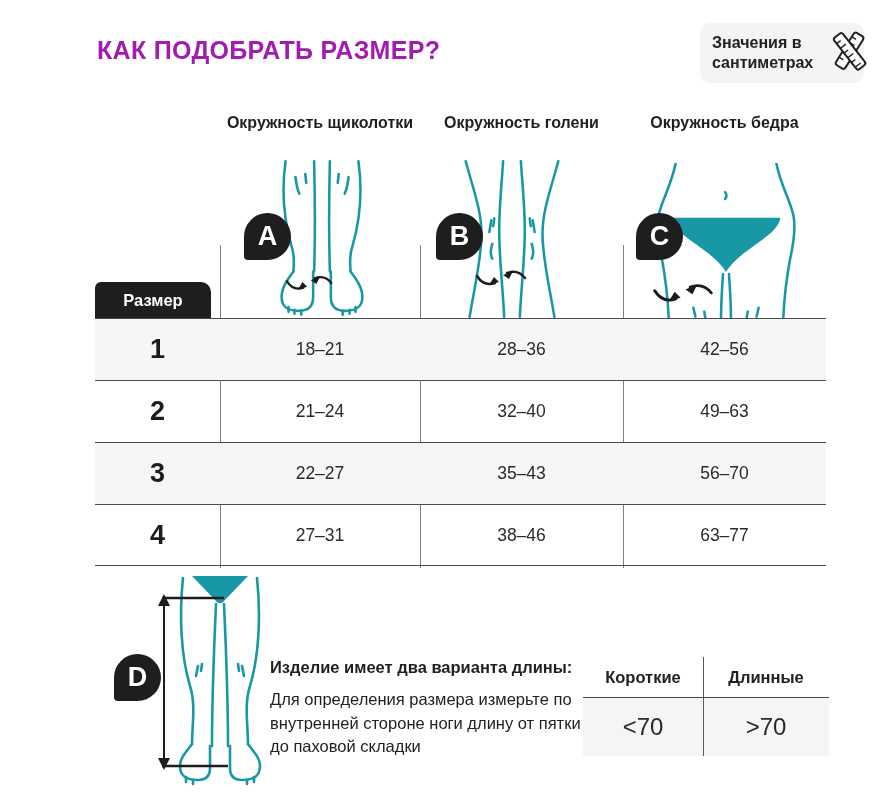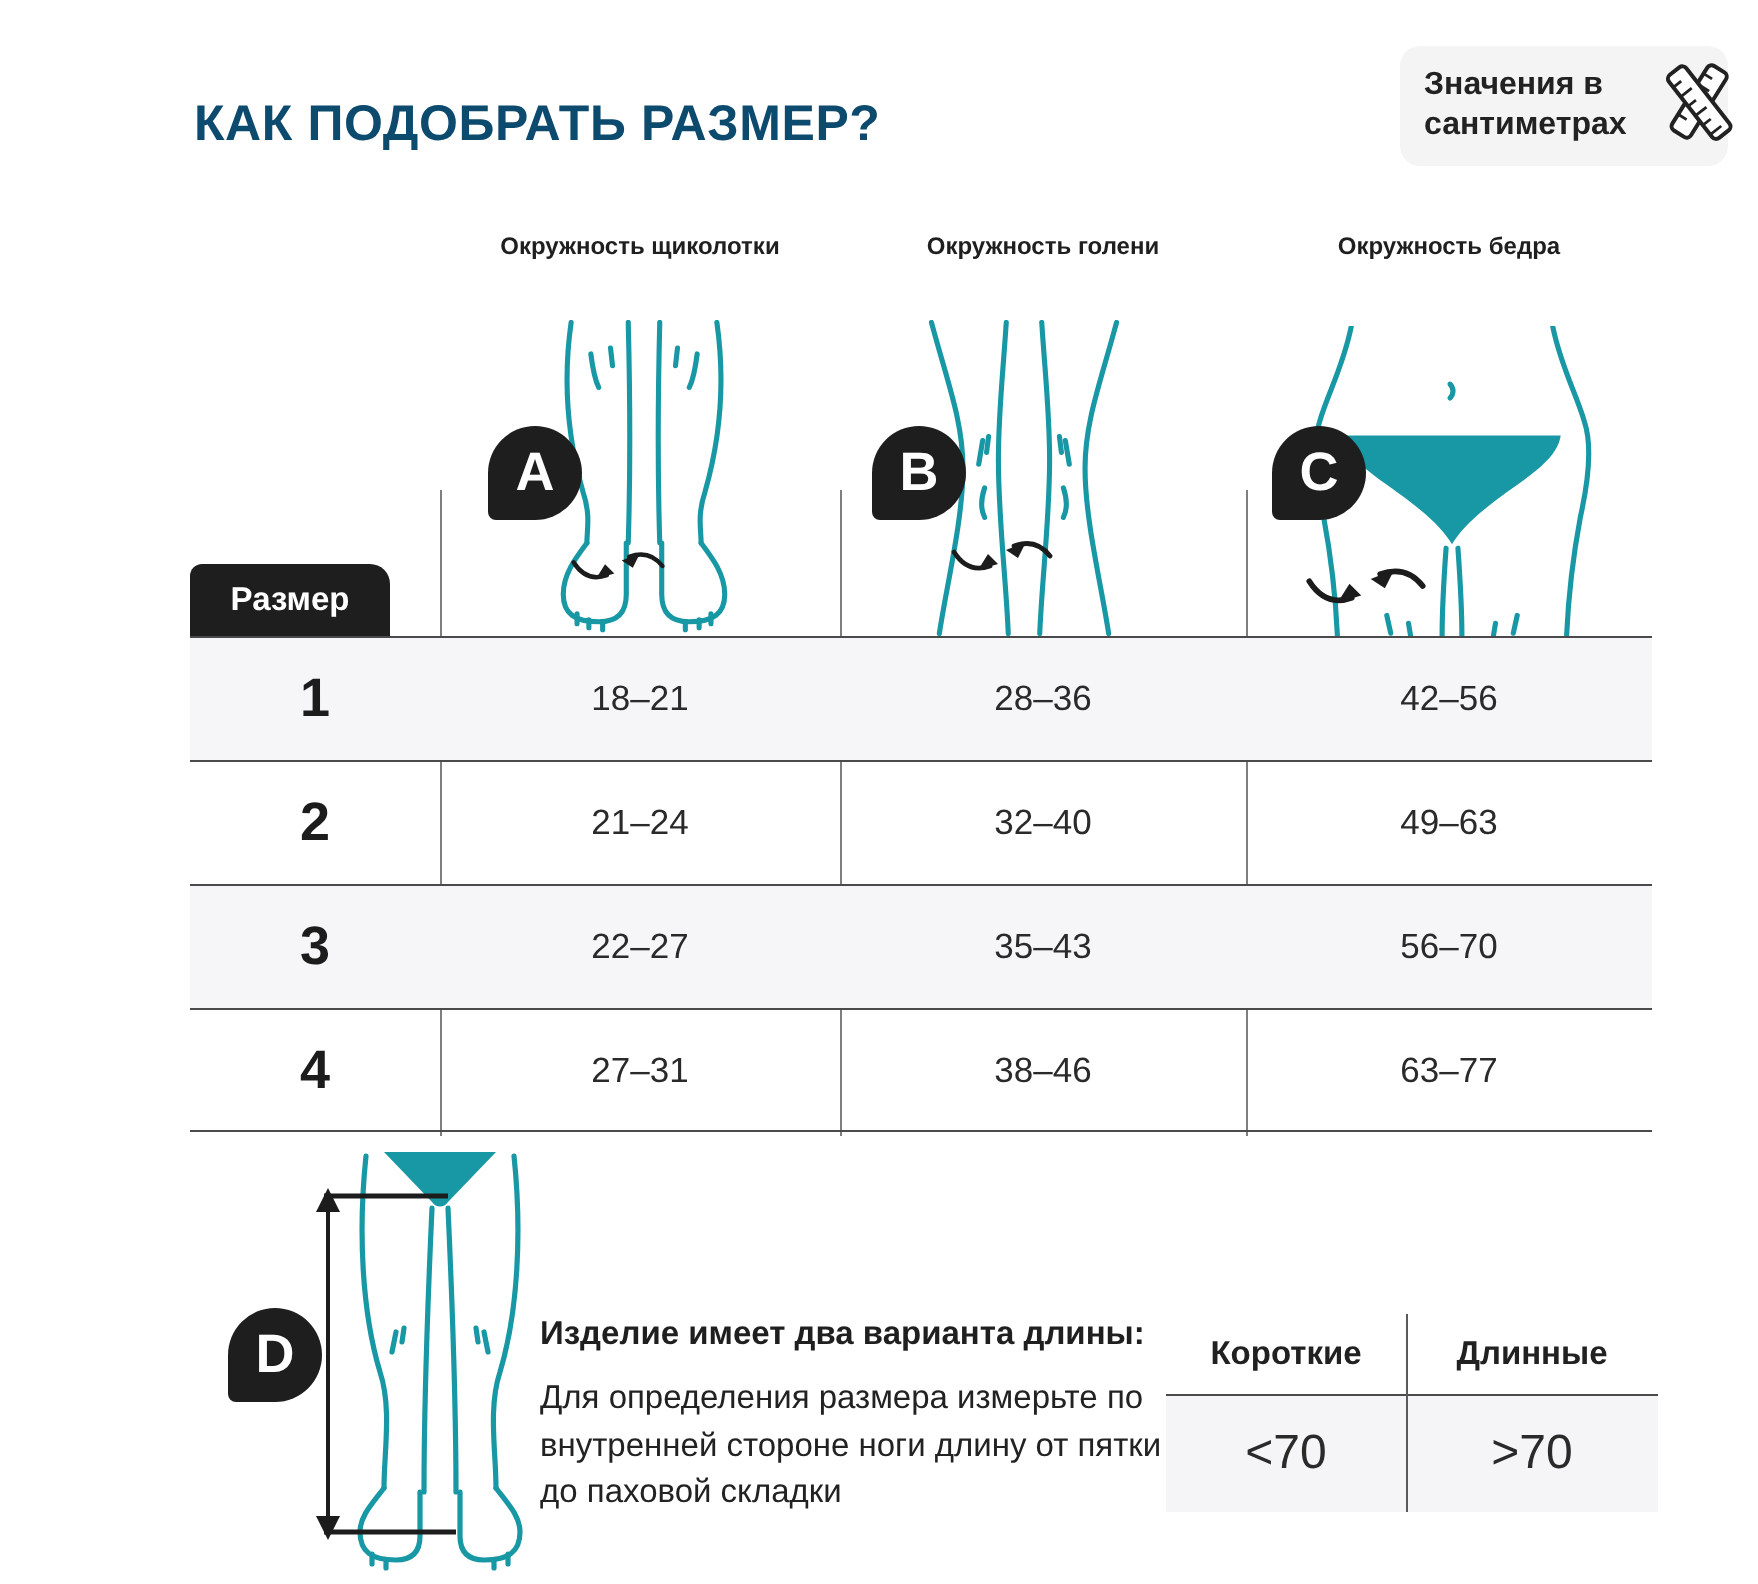--- a/index.html
+++ b/index.html
@@ -1,37 +1,37 @@
 <!DOCTYPE html>
 <html><head>
 <meta charset="utf-8">
 <style>
   * { margin:0; padding:0; box-sizing:border-box; }
   body { font-family:"Liberation Sans", sans-serif; background:#ffffff; }
   .canvas { position:relative; width:879px; height:792px; background:#ffffff; overflow:hidden; color:#212121; }
 
-  .title { position:absolute; left:97px; top:36px; font-size:25px; font-weight:800; letter-spacing:.3px; color:#0c4a6e;margin-top:12px; }
+  .title { position:absolute; left:97px; top:36px; font-size:25px; font-weight:800; letter-spacing:.3px; color:#a21caf; }
 
   .units-badge { position:absolute; left:700px; top:23px; width:164px; height:60px; background:#f4f4f4; border-radius:10px; display:flex; align-items:center; padding:6px 8px 6px 12px; gap:16px; }
   .units-badge .txt { font-size:16px; font-weight:600; line-height:20px; color:#222; }
   .units-badge svg { flex:0 0 auto; }
 
-  .col-header { position:absolute; top:112px; text-align:center; font-size:12px; font-weight:700; line-height:22px; color:#1f1f1f; }
+  .col-header { position:absolute; top:112px; text-align:center; font-size:16px; font-weight:700; line-height:22px; color:#1f1f1f; }
   .col-h1 { left:220px; width:200px; }
   .col-h2 { left:420px; width:203px; }
   .col-h3 { left:623px; width:203px; }
 
   .illus { position:absolute; }
   .letter-badge { position:absolute; width:47px; height:47px; background:#1e1e1e; color:#fff; font-size:27px; font-weight:800; display:flex; align-items:center; justify-content:center; border-radius:50% 50% 50% 4px; }
   .measure-arrow { position:absolute; }
 
   .vline { position:absolute; top:245px; width:1px; height:323px; background:#7f7f7f; }
   .v1 { left:220px; } .v2 { left:420px; } .v3 { left:623px; }
 
-  .size-label { position:absolute; left:95px; top:282px; width:100px; height:36px; background:#1e1e1e; color:#fff; font-size:16.5px; font-weight:700; display:flex; align-items:center; justify-content:center; border-radius:6px 10px 0 0; }
+  .size-label { position:absolute; left:95px; top:282px; width:116px; height:36px; background:#1e1e1e; color:#fff; font-size:16.5px; font-weight:700; display:flex; align-items:center; justify-content:center; border-radius:6px 10px 0 0; }
 
   .size-table { position:absolute; left:95px; top:318px; width:731px; }
   .srow { display:grid; grid-template-columns:125px 200px 203px 203px; height:62px; border-top:1px solid #4a4a4a; align-items:center; }
   .srow:last-child { border-bottom:1px solid #4a4a4a; }
   .srow.alt { background:#f6f5f8; }
   .srow .num { text-align:center; font-size:27px; font-weight:800; color:#1c1c1c; }
   .srow .val { text-align:center; font-size:17.5px; color:#2a2a2a; }
 
   .bottom-heading { position:absolute; left:270px; top:658px; font-size:16.5px; font-weight:700; color:#1f1f1f; }
   .bottom-desc { position:absolute; left:270px; top:688px; width:332px; font-size:16.5px; line-height:23.5px; color:#222; }

